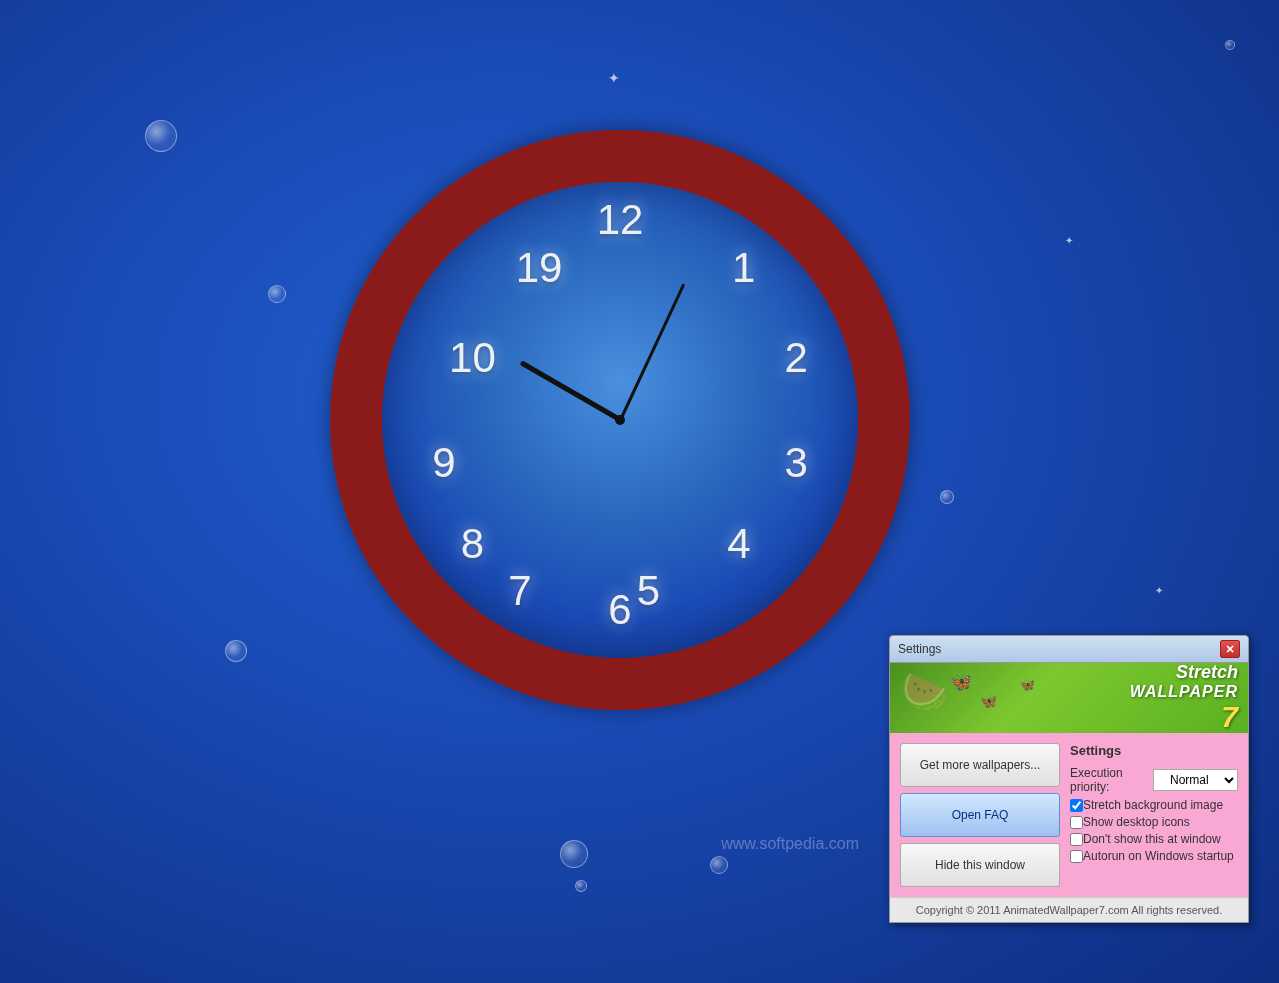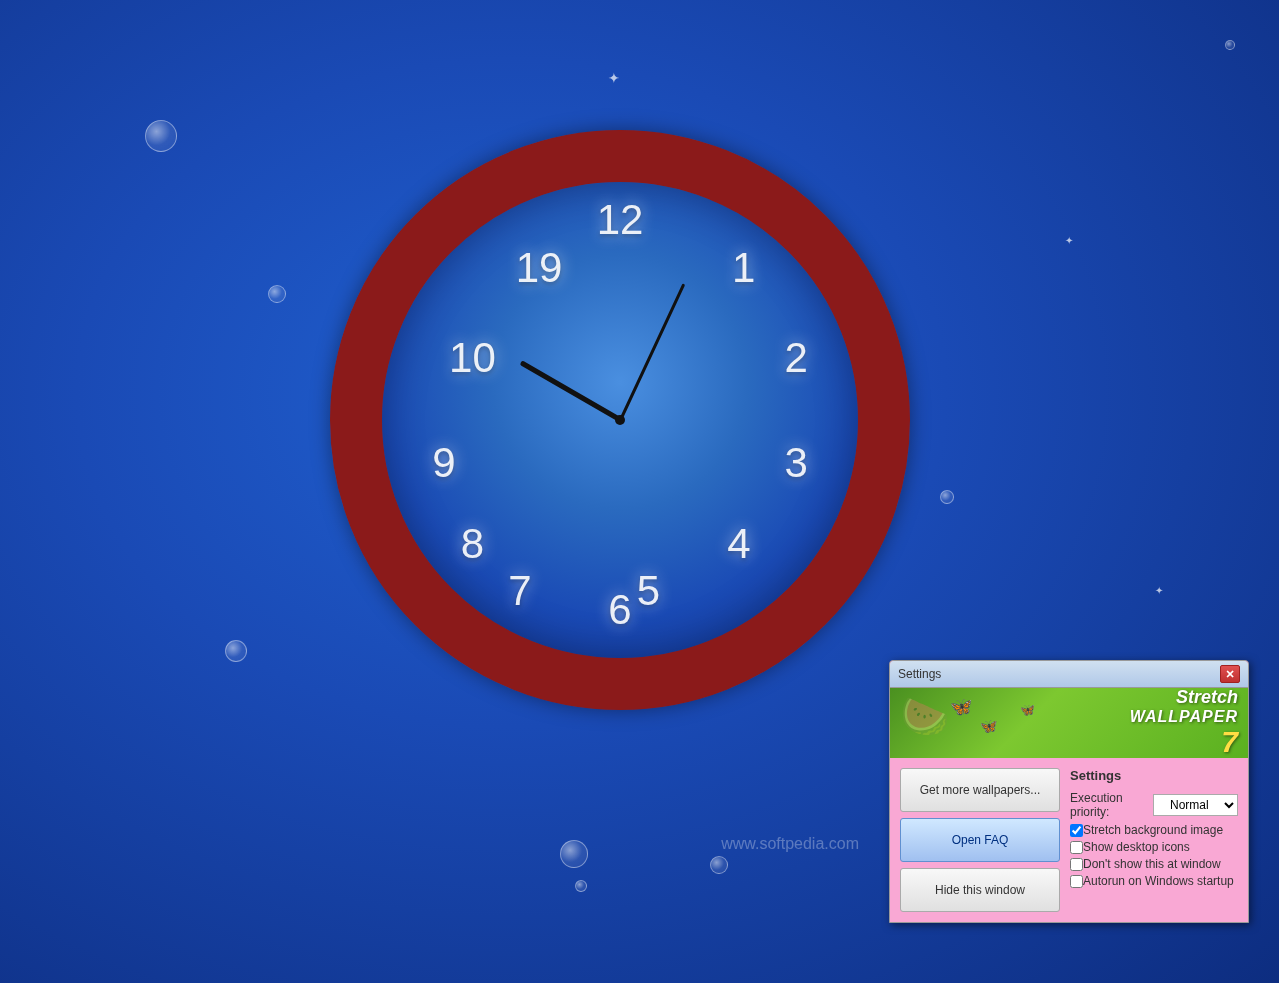--- a/index.html
+++ b/index.html
@@ -389,13 +389,16 @@
         <label class="checkbox-label" for="dontshow">Don't show this at window</label>
       </div>
 
       <div class="checkbox-row">
         <input type="checkbox" id="autorun" style="">
         <label class="checkbox-label" for="autorun">Autorun on Windows startup</label>
       </div>
     </div>
   </div>
 
+  <div class="dialog-footer">
+    <span>Copyright © 2011 AnimatedWallpaper7.com All rights reserved.</span>
+  </div>
 </div>
 
 </body></html>

